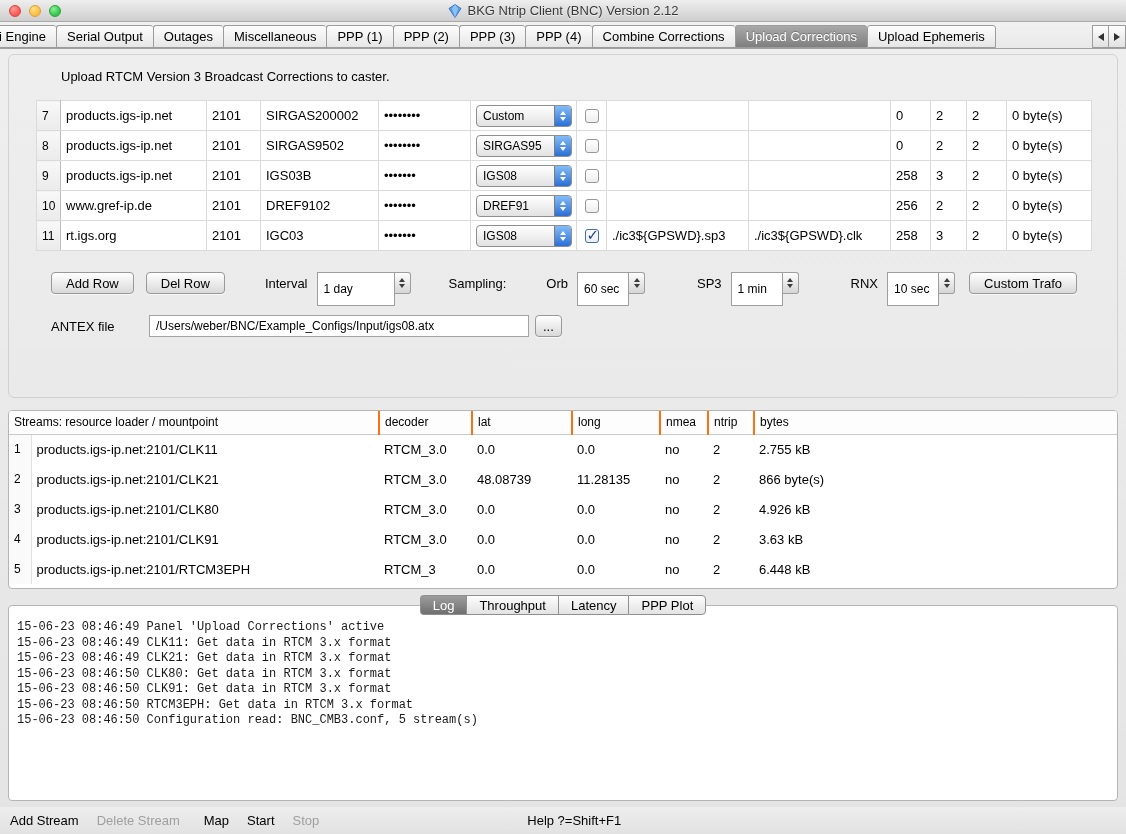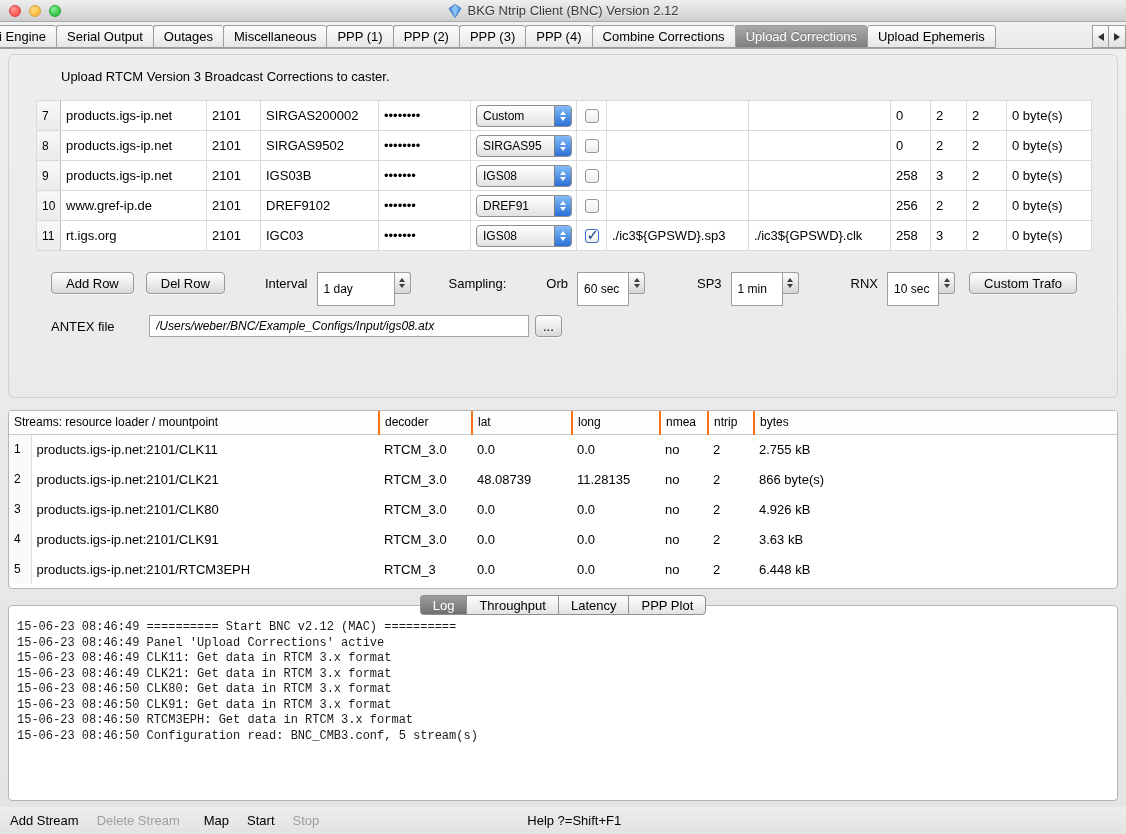--- a/index.html
+++ b/index.html
@@ -93,21 +93,21 @@
   
   .btn-mac { height:22px; padding:0 14px; display:inline-flex; align-items:center;
     border:1px solid #999; border-radius:4px; font-size:13px;
     background:linear-gradient(#ffffff,#d9d9d9);
     box-shadow:0 1px 0 rgba(255,255,255,.7); white-space:nowrap; }
 
   .controls { display:flex; align-items:center; margin:21px 0 0 42px; }
   .controls .lab { font-size:13px; }
   .antex-row { display:flex; align-items:center; margin:21px 0 0 42px; }
   .antex-row input { width:380px; height:22px; border:1px solid #a3a3a3;
-    padding:1px 6px; font-size:12px; background:#fff; font-family:inherit;font-style:italic; }
+    padding:1px 6px; font-size:12px; background:#fff; font-family:inherit; }
   .btn-small { height:22px; padding:0 7px; }
 
   
   .streams-box { margin:12px 8px 0 8px; height:179px; overflow:hidden;
     border:1px solid #b5b5b5; border-radius:4px; background:#fff; }
   table.streams { width:100%; border-collapse:collapse; table-layout:fixed; }
   table.streams th { height:23px; font-weight:normal; font-size:12px; text-align:left;
     padding:0 5px; border-bottom:1px solid #c9c9c9; border-right:2px solid #f97316;
     background:#fdfdfd; white-space:nowrap; overflow:hidden; }
   table.streams th.nosep { border-right:none; }
@@ -442,21 +442,20 @@
   </div>
 
   <div class="log-section">
     <div class="log-tabs">
       <div class="seg first active">Log</div>
       <div class="seg">Throughput</div>
       <div class="seg">Latency</div>
       <div class="seg last">PPP Plot</div>
     </div>
     <div class="log-box">
-      <div class="log-line">15-06-23 08:46:49 ========== Start BNC v2.12 (MAC) ==========</div>
       <div class="log-line">15-06-23 08:46:49 Panel 'Upload Corrections' active</div>
       <div class="log-line">15-06-23 08:46:49 CLK11: Get data in RTCM 3.x format</div>
       <div class="log-line">15-06-23 08:46:49 CLK21: Get data in RTCM 3.x format</div>
       <div class="log-line">15-06-23 08:46:50 CLK80: Get data in RTCM 3.x format</div>
       <div class="log-line">15-06-23 08:46:50 CLK91: Get data in RTCM 3.x format</div>
       <div class="log-line">15-06-23 08:46:50 RTCM3EPH: Get data in RTCM 3.x format</div>
       <div class="log-line">15-06-23 08:46:50 Configuration read: BNC_CMB3.conf, 5 stream(s)</div>
     </div>
   </div>
 

